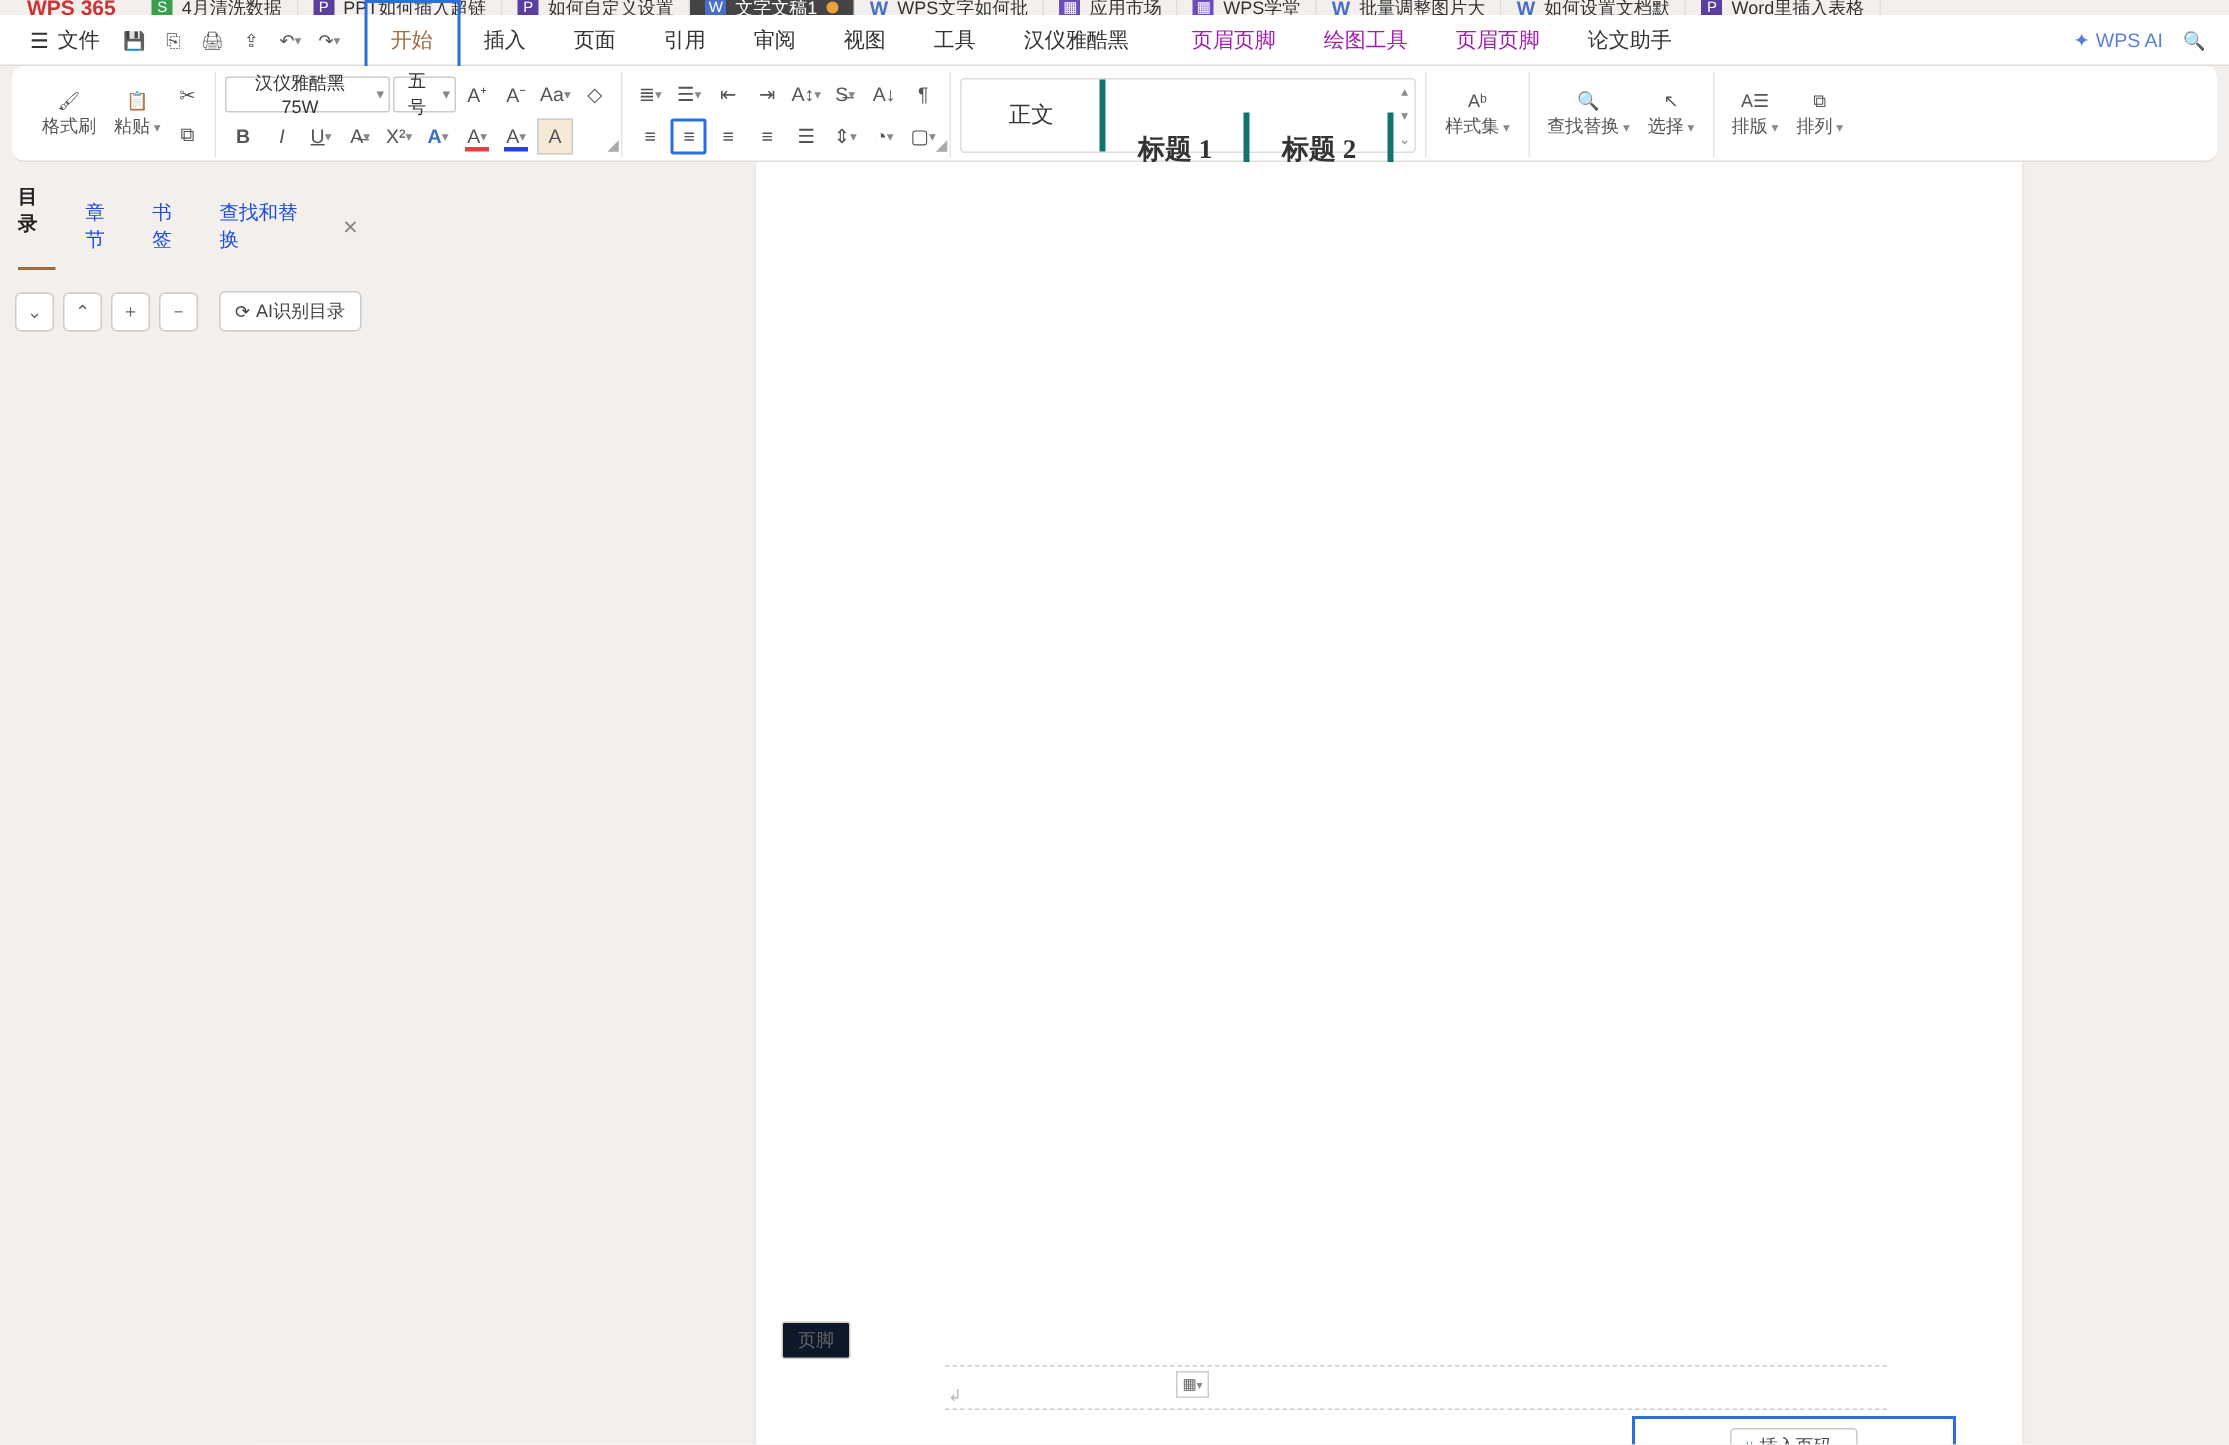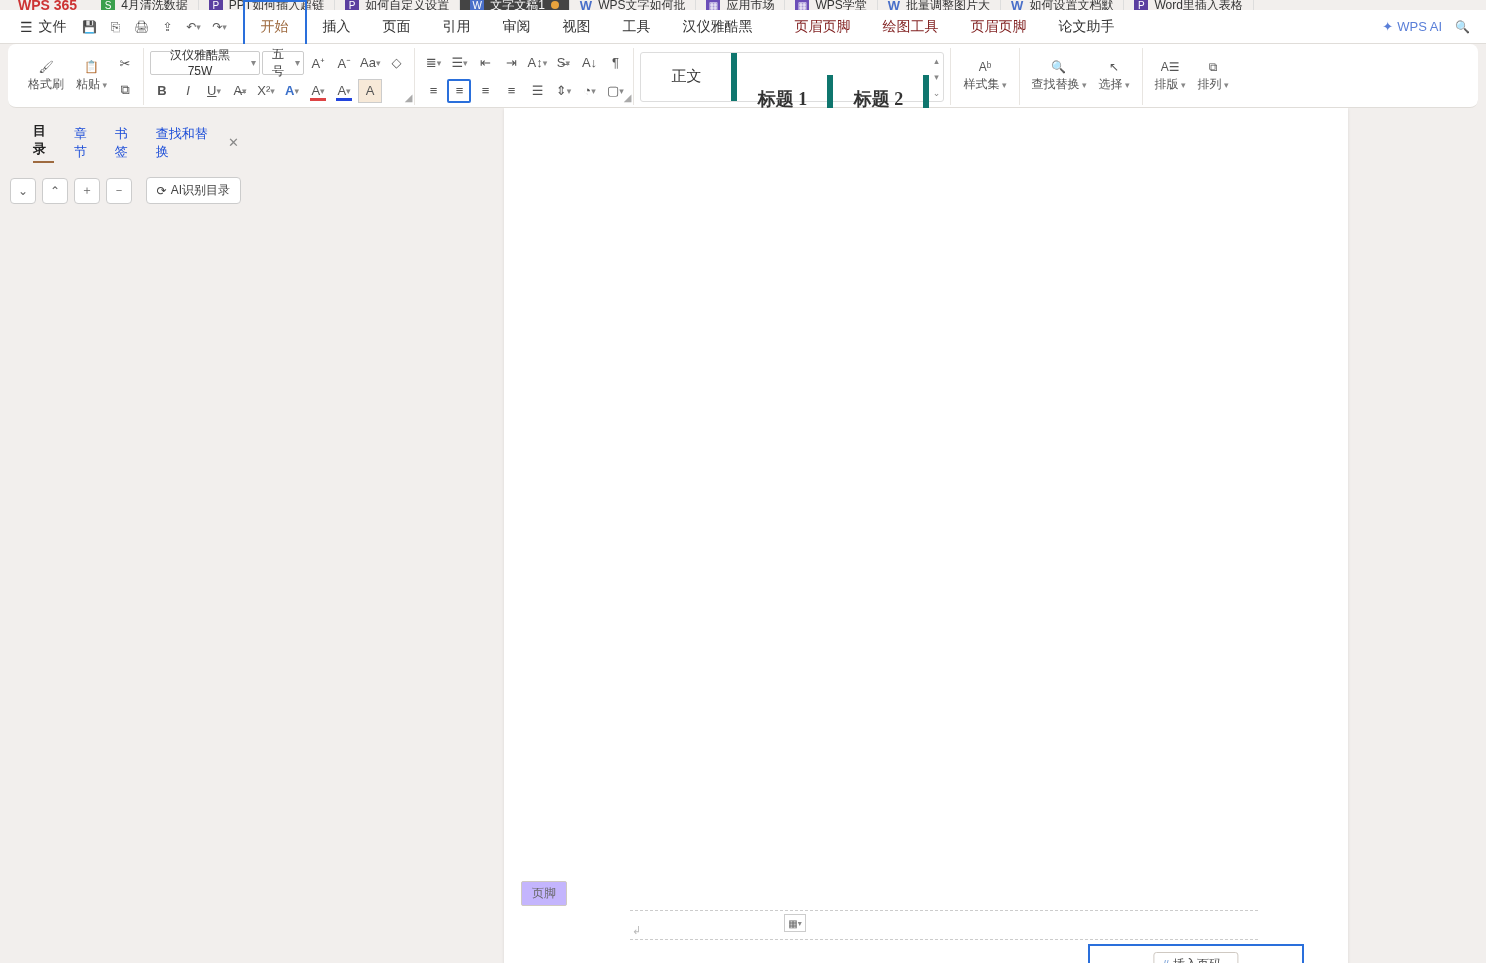--- a/index.html
+++ b/index.html
@@ -17,62 +17,62 @@
 .ic-w { background: #4a6fc9; color: #fff; }
 .ic-store { background: #6b4eb8; }
 .ic-wps { color: #4a6fc9; font-weight: bold; font-size: 13px; }
 
 
 .menu-bar { display: flex; align-items: center; height: 34px; background: #fff; padding: 0 10px; gap: 0; border-bottom: 1px solid #e0ddd9; }
 .file-menu { display: flex; align-items: center; gap: 6px; padding: 4px 10px; font-size: 14px; cursor: pointer; }
 .icon-btn { width: 26px; height: 26px; display: inline-flex; align-items: center; justify-content: center; cursor: pointer; color: #555; }
 .menu-item { padding: 16px 16px; font-size: 14px; cursor: pointer; color: #333; }
 .menu-item.active { border: 2px solid #2a6fdb; color: #9e6a3f; }
-.menu-item.hl { color: #7f1d1d; }
+.menu-item.hl { color: #a21caf; }
 .menu-spacer { width: 10px; }
 .menu-right { margin-left: auto; display: flex; align-items: center; gap: 8px; }
 .wps-ai { display: flex; align-items: center; gap: 4px; color: #5a7fd8; font-size: 13px; }
 
 
 .toolbar { display: flex; align-items: stretch; background: #fff; padding: 4px 8px 2px 8px; border-bottom: 1px solid #e0ddd9; height: 64px; position: relative; border-radius: 8px; margin: 0 8px; }
 .tb-group { display: flex; align-items: center; padding: 0 6px; border-right: 1px solid #e8e5e1; }
 .tb-group.noborder { border-right: none; }
 .tb-vert { display: flex; flex-direction: column; align-items: center; justify-content: center; padding: 0 6px; gap: 2px; font-size: 12px; color: #555; cursor: pointer; }
 .tb-stack { display: flex; flex-direction: column; gap: 2px; }
 .tb-row { display: flex; align-items: center; gap: 2px; }
 .tb-btn { min-width: 24px; height: 24px; display: inline-flex; align-items: center; justify-content: center; cursor: pointer; color: #555; font-size: 13px; padding: 0 2px; position: relative; }
 .tb-btn.active { border: 2px solid #2a6fdb; border-radius: 2px; }
 .tb-select { height: 24px; border: 1px solid #ccc; background: #fff; display: inline-flex; align-items: center; padding: 0 16px 0 6px; font-size: 12px; position: relative; cursor: pointer; border-radius: 2px; }
 .tb-select::after { content: "▾"; position: absolute; right: 3px; font-size: 10px; color: #888; }
 .font-select { width: 110px; }
 .size-select { width: 42px; }
 .dd::after { content: " ▾"; font-size: 9px; color: #888; }
 .color-bar { position: absolute; bottom: 2px; left: 4px; right: 4px; height: 3px; }
 .style-gallery { display: flex; align-items: center; border: 1px solid #ddd; border-radius: 3px; height: 50px; background: #fff; }
-.style-item { width: 96px; height: 48px; display: flex; align-items: center; justify-content: center; font-size: 15px; border-right: 6px solid #0f766e; cursor: pointer; }
+.style-item { width: 96px; height: 48px; display: flex; align-items: center; justify-content: center; font-size: 15px; border-right: 4px solid #0f766e; cursor: pointer; }
 .style-title { font-weight: bold; font-size: 18px; font-family: serif; margin-top: 44px; }
 .style-arrows { display: flex; flex-direction: column; width: 14px; }
 .style-arrows div { height: 16px; font-size: 9px; display: flex; align-items: center; justify-content: center; color: #888; cursor: pointer; }
 .expand-corner { position: absolute; bottom: 2px; font-size: 10px; color: #aaa; cursor: pointer; }
 
 
 .main { display: flex; height: calc(963px - 10px - 34px - 64px); }
 .sidebar { width: 252px; background: #f2efed; padding: 8px 10px; border-right: 1px solid transparent; }
 .side-tabs { display: flex; gap: 20px; padding: 6px 2px; font-size: 13px; align-items: center; }
 .side-tab { cursor: pointer; color: #1d4ed8; }
-.side-tab.active { color: #222; font-weight: 600; border-bottom: 2px solid #9e6a3f; padding-bottom: 3px; margin-left: 21px; }
+.side-tab.active { color: #222; font-weight: 600; border-bottom: 2px solid #9e6a3f; padding-bottom: 20px; }
 .side-close { margin-left: auto; color: #888; cursor: pointer; }
 .side-tools { display: flex; gap: 6px; padding: 8px 0; align-items: center; }
 .side-tool-btn { width: 26px; height: 26px; border: 1px solid #ccc; border-radius: 4px; background: #fff; display: flex; align-items: center; justify-content: center; cursor: pointer; font-size: 12px; color: #666; }
 .ai-toc-btn { border: 1px solid #ccc; border-radius: 4px; background: #fff; padding: 4px 10px; display: flex; align-items: center; gap: 4px; font-size: 12px; cursor: pointer; color: #444; margin-left: auto; }
 
 
 .canvas { flex: 1; background: #f2efed; position: relative; overflow: hidden; }
 .page { position: absolute; left: 252px; top: 0; width: 844px; height: 870px; background: #fff; box-shadow: 0 1px 3px rgba(0,0,0,.1); }
-.footer-label { position: absolute; left: 17px; bottom: 72px; border: 1px solid #cfc9c2; background: #c4b5fd; padding: 3px 10px; font-size: 12px; color: #666; border-radius: 2px; }
+.footer-label { position: absolute; left: 17px; bottom: 72px; border: 1px solid #cfc9c2; background: #0f172a; padding: 3px 10px; font-size: 12px; color: #666; border-radius: 2px; }
 .footer-area { position: absolute; left: 126px; right: 90px; bottom: 38px; height: 30px; border: 1px dashed #ccc; border-left: none; border-right: none; }
 .footer-icon-box { position: absolute; left: 280px; bottom: 46px; width: 22px; height: 18px; border: 1px solid #ccc; display: flex; align-items: center; justify-content: center; font-size: 10px; color: #666; background: #fff; }
 .footer-icon-box::after { content: " ▾"; font-size: 8px; color: #888; }
 .cursor-mark { position: absolute; left: 128px; bottom: 41px; font-size: 11px; color: #bbb; }
 
 
 .pgnum-wrap { position: absolute; left: 836px; top: 836px; width: 216px; height: 86px; border: 2px solid #2a6fdb; background: transparent; }
 .pgnum-btn { position: absolute; top: 6px; left: 50%; transform: translateX(-50%); background: #fff; border: 1px solid #cfc9c2; border-radius: 3px; padding: 3px 8px; font-size: 12px; display: flex; align-items: center; gap: 4px; color: #444; cursor: pointer; }
 .pgnum-btn::after { content: " ▾"; font-size: 9px; color: #888; }
 </style>

